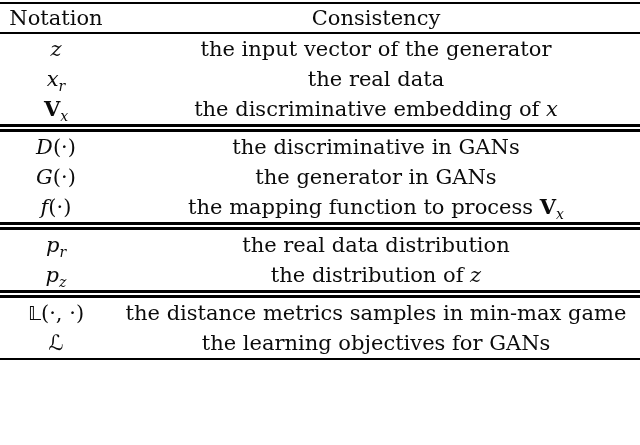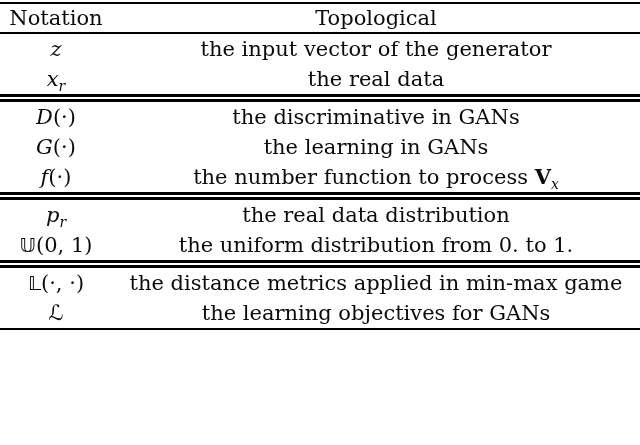--- a/index.html
+++ b/index.html
@@ -70,65 +70,69 @@
 
 <div class="tbl-wrap">
 <table class="paper-table">
   <colgroup>
     <col class="c-not">
     <col class="c-exp">
   </colgroup>
   <thead>
     <tr>
       <th>Notation</th>
-      <th>Topological</th>
+      <th>Consistency</th>
     </tr>
   </thead>
 
   <tbody>
     <tr>
       <td><span class="mi">z</span></td>
       <td><span>the input vector of the generator</span></td>
     </tr>
     <tr>
       <td><span class="mi">x</span><sub class="mi">r</sub></td>
       <td><span>the real data</span></td>
     </tr>
+    <tr>
+      <td><span class="mbf">V</span><sub class="mi">x</sub></td>
+      <td><span>the discriminative embedding of </span><span class="mi">x</span></td>
+    </tr>
   </tbody>
 
   <tbody class="sec">
     <tr>
       <td><span class="mi">D</span><span class="mup">(·)</span></td>
       <td><span>the discriminative in GANs</span></td>
     </tr>
     <tr>
       <td><span class="mi">G</span><span class="mup">(·)</span></td>
-      <td><span>the learning in GANs</span></td>
+      <td><span>the generator in GANs</span></td>
     </tr>
     <tr>
       <td><span class="mi">f</span><span class="mup">(·)</span></td>
-      <td><span>the number function to process </span><span class="mbf">V</span><sub class="mi">x</sub></td>
+      <td><span>the mapping function to process </span><span class="mbf">V</span><sub class="mi">x</sub></td>
     </tr>
   </tbody>
 
   <tbody class="sec">
     <tr>
       <td><span class="mi">p</span><sub class="mi">r</sub></td>
       <td><span>the real data distribution</span></td>
     </tr>
     <tr>
-      <td><span class="bb">𝕌</span><span class="mup">(0, 1)</span></td>
-      <td><span>the uniform distribution from 0. to 1.</span></td>
+      <td><span class="mi">p</span><sub class="mi">z</sub></td>
+      <td><span>the distribution of </span><span class="mi">z</span></td>
     </tr>
   </tbody>
 
   <tbody class="sec">
     <tr>
       <td><span class="bb">𝕃</span><span class="mup">(·, ·)</span></td>
-      <td><span>the distance metrics applied in min-max game</span></td>
+      <td><span>the distance metrics samples in min-max game</span></td>
     </tr>
     <tr>
       <td><span class="cal">ℒ</span></td>
       <td><span>the learning objectives for GANs</span></td>
     </tr>
   </tbody>
 </table>
 </div>
 
 </body></html>

